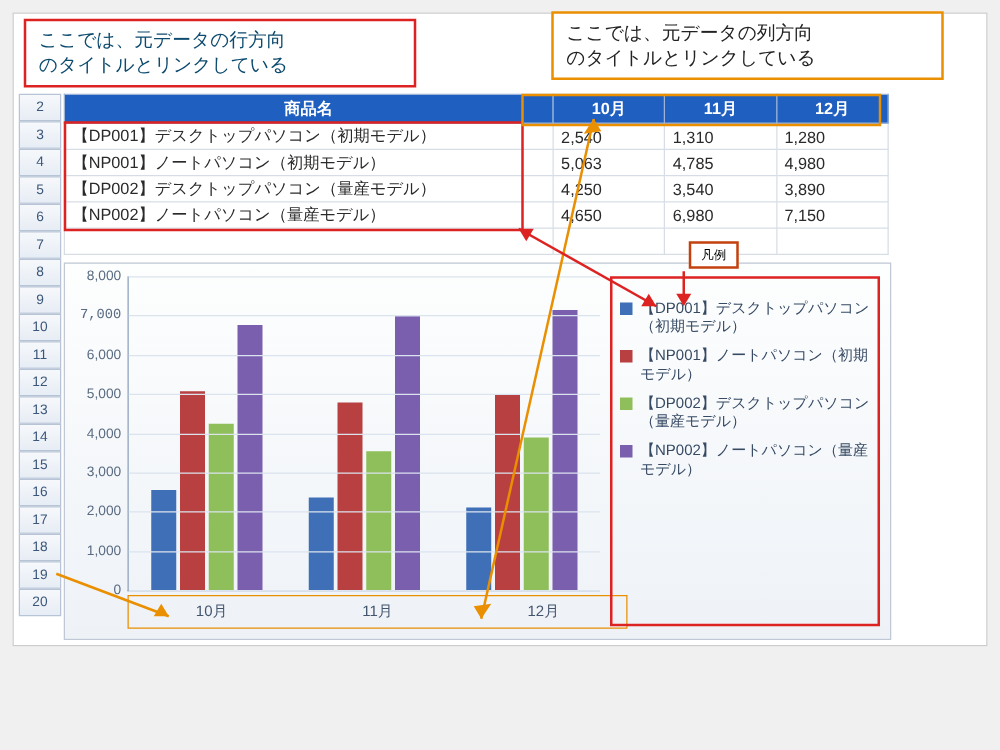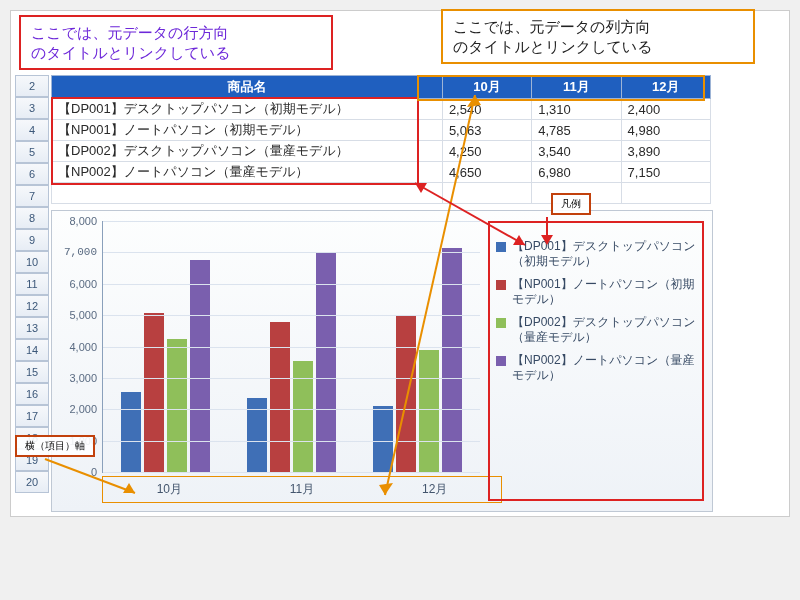--- a/index.html
+++ b/index.html
@@ -18,21 +18,21 @@
   }
   
   .callout {
     position: absolute;
     padding: 6px 10px;
     font-size: 15px;
     line-height: 1.3;
     background: rgba(255,255,255,0.9);
     z-index: 30;
   }
-  .callout.red { border: 2px solid #d22; color: #6d28d9; }
+  .callout.red { border: 2px solid #d22; color: #0c4a6e; }
   .callout.orange { border: 2px solid #e98f00; color: #222; }
   .small-callout {
     position: absolute;
     border: 2px solid #c2410c;
     padding: 2px 8px;
     font-size: 10px;
     background: rgba(255,255,255,0.9);
     z-index: 30;
   }
   
@@ -210,21 +210,21 @@
             <th class="mon">10月</th>
             <th class="mon">11月</th>
             <th class="mon">12月</th>
           </tr>
         </thead>
         <tbody id="tbody">
             <tr>
               <td class="name">【DP001】デスクトップパソコン（初期モデル）</td>
               <td class="num">2,540</td>
               <td class="num">1,310</td>
-              <td class="num">2,400</td>
+              <td class="num">1,280</td>
             </tr>
             <tr>
               <td class="name">【NP001】ノートパソコン（初期モデル）</td>
               <td class="num">5,063</td>
               <td class="num">4,785</td>
               <td class="num">4,980</td>
             </tr>
             <tr>
               <td class="name">【DP002】デスクトップパソコン（量産モデル）</td>
               <td class="num">4,250</td>
@@ -244,21 +244,20 @@
               <td>&nbsp;</td>
             </tr>
           </tbody>
       </table>
 
       <div class="rowbox-red" style="left:0; top:22px; width:364px; height:84px;"></div>
       <div class="rowbox-orange" style="left:366px; top:0; width:284px; height:22px;"></div>
 
       <div class="small-callout" style="left:500px; top:118px;">凡例</div>
 
-      <div class="small-callout" style="left:-36px; top:360px;">横（項目）軸</div>
     </div>
 
     <div class="chartwrap">
       <div class="plot" id="plot">
         <div class="groups" id="groups">
             <div class="group">
               <div class="bar c0" style="height: 31.75%;"></div>
               <div class="bar c1" style="height: 63.2875%;"></div>
               <div class="bar c2" style="height: 53.125%;"></div>
               <div class="bar c3" style="height: 84.375%;"></div>

